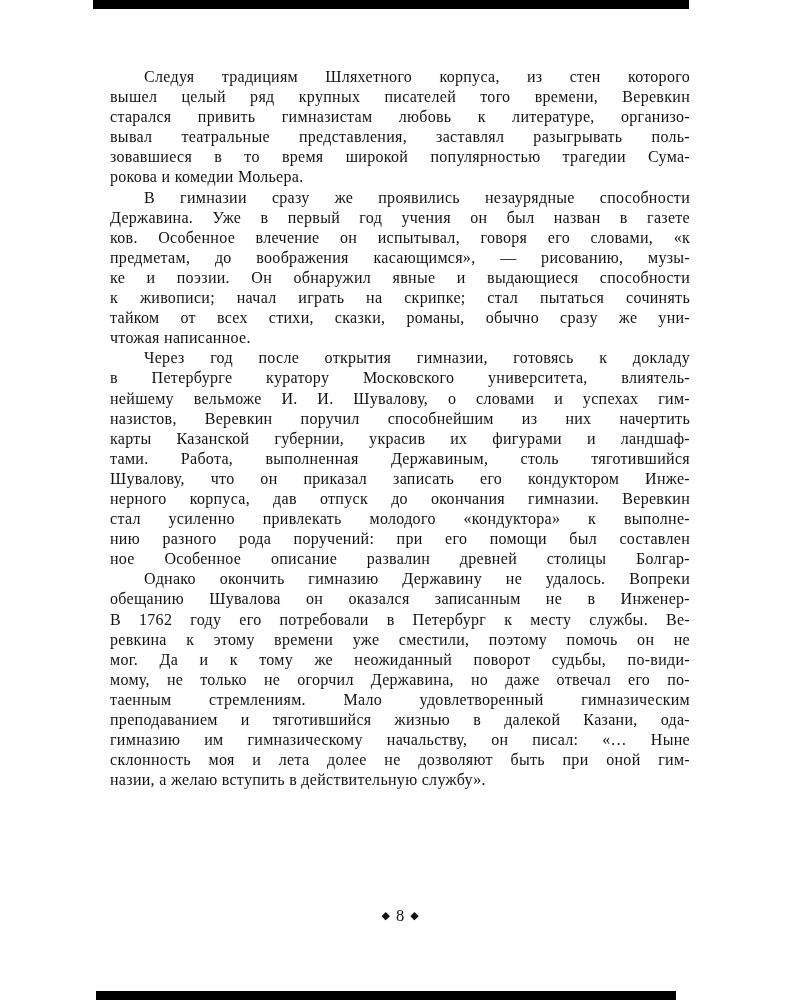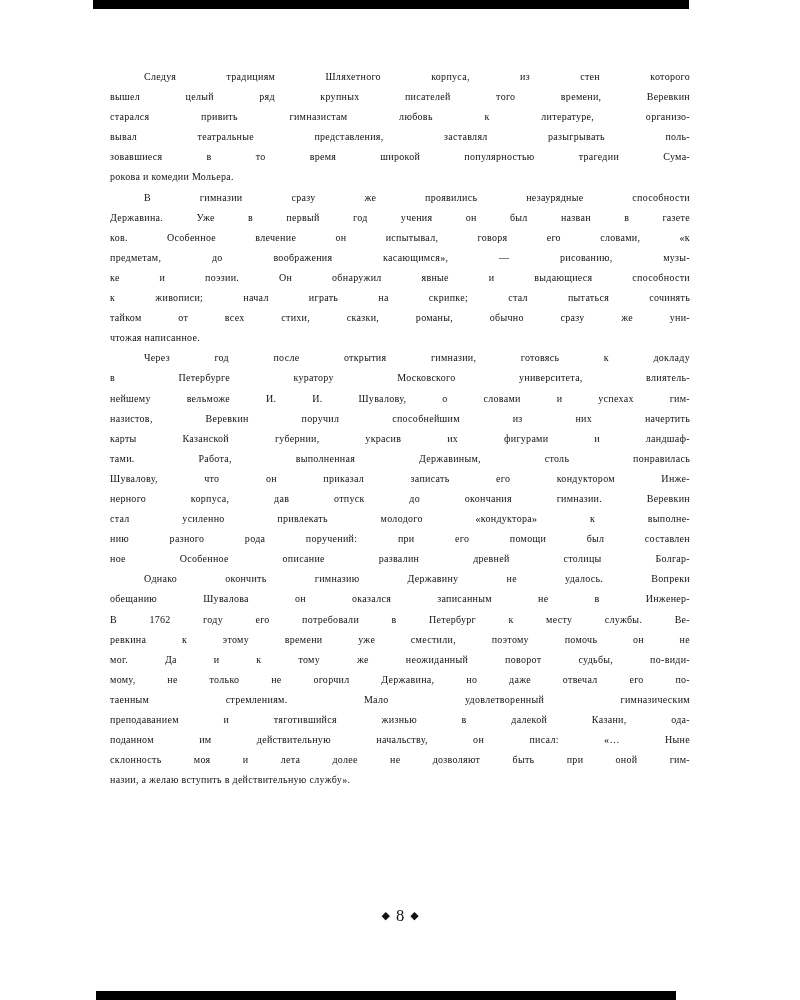--- a/index.html
+++ b/index.html
@@ -31,21 +31,21 @@
     width: 580px;
     height: 9px;
   }
   #text-block {
     position: absolute;
     left: 110px;
     top: 67px;
     width: 580px;
   }
   .line {
-    font-size: 10px;
+    font-size: 16px;
     line-height: 20.1px;
     letter-spacing: 0.3px;
     text-align: justify;
     text-align-last: justify;
     white-space: nowrap;
     overflow: visible;
   }
   .line.first {
     text-indent: 34px;
   }
@@ -90,35 +90,35 @@
     <div class="line">предметам, до воображения касающимся», — рисованию, музы-</div>
     <div class="line">ке и поэзии. Он обнаружил явные и выдающиеся способности</div>
     <div class="line">к живописи; начал играть на скрипке; стал пытаться сочинять</div>
     <div class="line">тайком от всех стихи, сказки, романы, обычно сразу же уни-</div>
     <div class="line last">чтожая написанное.</div>
     <div class="line first">Через год после открытия гимназии, готовясь к докладу</div>
     <div class="line">в Петербурге куратору Московского университета, влиятель-</div>
     <div class="line">нейшему вельможе И. И. Шувалову, о словами и успехах гим-</div>
     <div class="line">назистов, Веревкин поручил способнейшим из них начертить</div>
     <div class="line">карты Казанской губернии, украсив их фигурами и ландшаф-</div>
-    <div class="line">тами. Работа, выполненная Державиным, столь понравилась</div>
+    <div class="line">тами. Работа, выполненная Державиным, столь тяготившийся</div>
     <div class="line">Шувалову, что он приказал записать его кондуктором Инже-</div>
     <div class="line">нерного корпуса, дав отпуск до окончания гимназии. Веревкин</div>
     <div class="line">стал усиленно привлекать молодого «кондуктора» к выполне-</div>
     <div class="line">нию разного рода поручений: при его помощи был составлен</div>
     <div class="line">ное Особенное описание развалин древней столицы Болгар-</div>
     <div class="line first">Однако окончить гимназию Державину не удалось. Вопреки</div>
     <div class="line">обещанию Шувалова он оказался записанным не в Инженер-</div>
     <div class="line">В 1762 году его потребовали в Петербург к месту службы. Ве-</div>
     <div class="line">ревкина к этому времени уже сместили, поэтому помочь он не</div>
     <div class="line">мог. Да и к тому же неожиданный поворот судьбы, по-види-</div>
     <div class="line">мому, не только не огорчил Державина, но даже отвечал его по-</div>
     <div class="line">таенным стремлениям. Мало удовлетворенный гимназическим</div>
     <div class="line">преподаванием и тяготившийся жизнью в далекой Казани, ода-</div>
-    <div class="line">поданном им действительную начальству, он писал: «… Ныне</div>
+    <div class="line">гимназию им гимназическому начальству, он писал: «… Ныне</div>
     <div class="line">склонность моя и лета долее не дозволяют быть при оной гим-</div>
     <div class="line last">назии, а желаю вступить в действительную службу».</div>
   </div>
 
 <div id="footer">
   <span class="orn">◆</span><span class="num">8</span><span class="orn">◆</span>
 </div>
 
 <div id="scan-bottom" class="scan-bar"></div>
 

